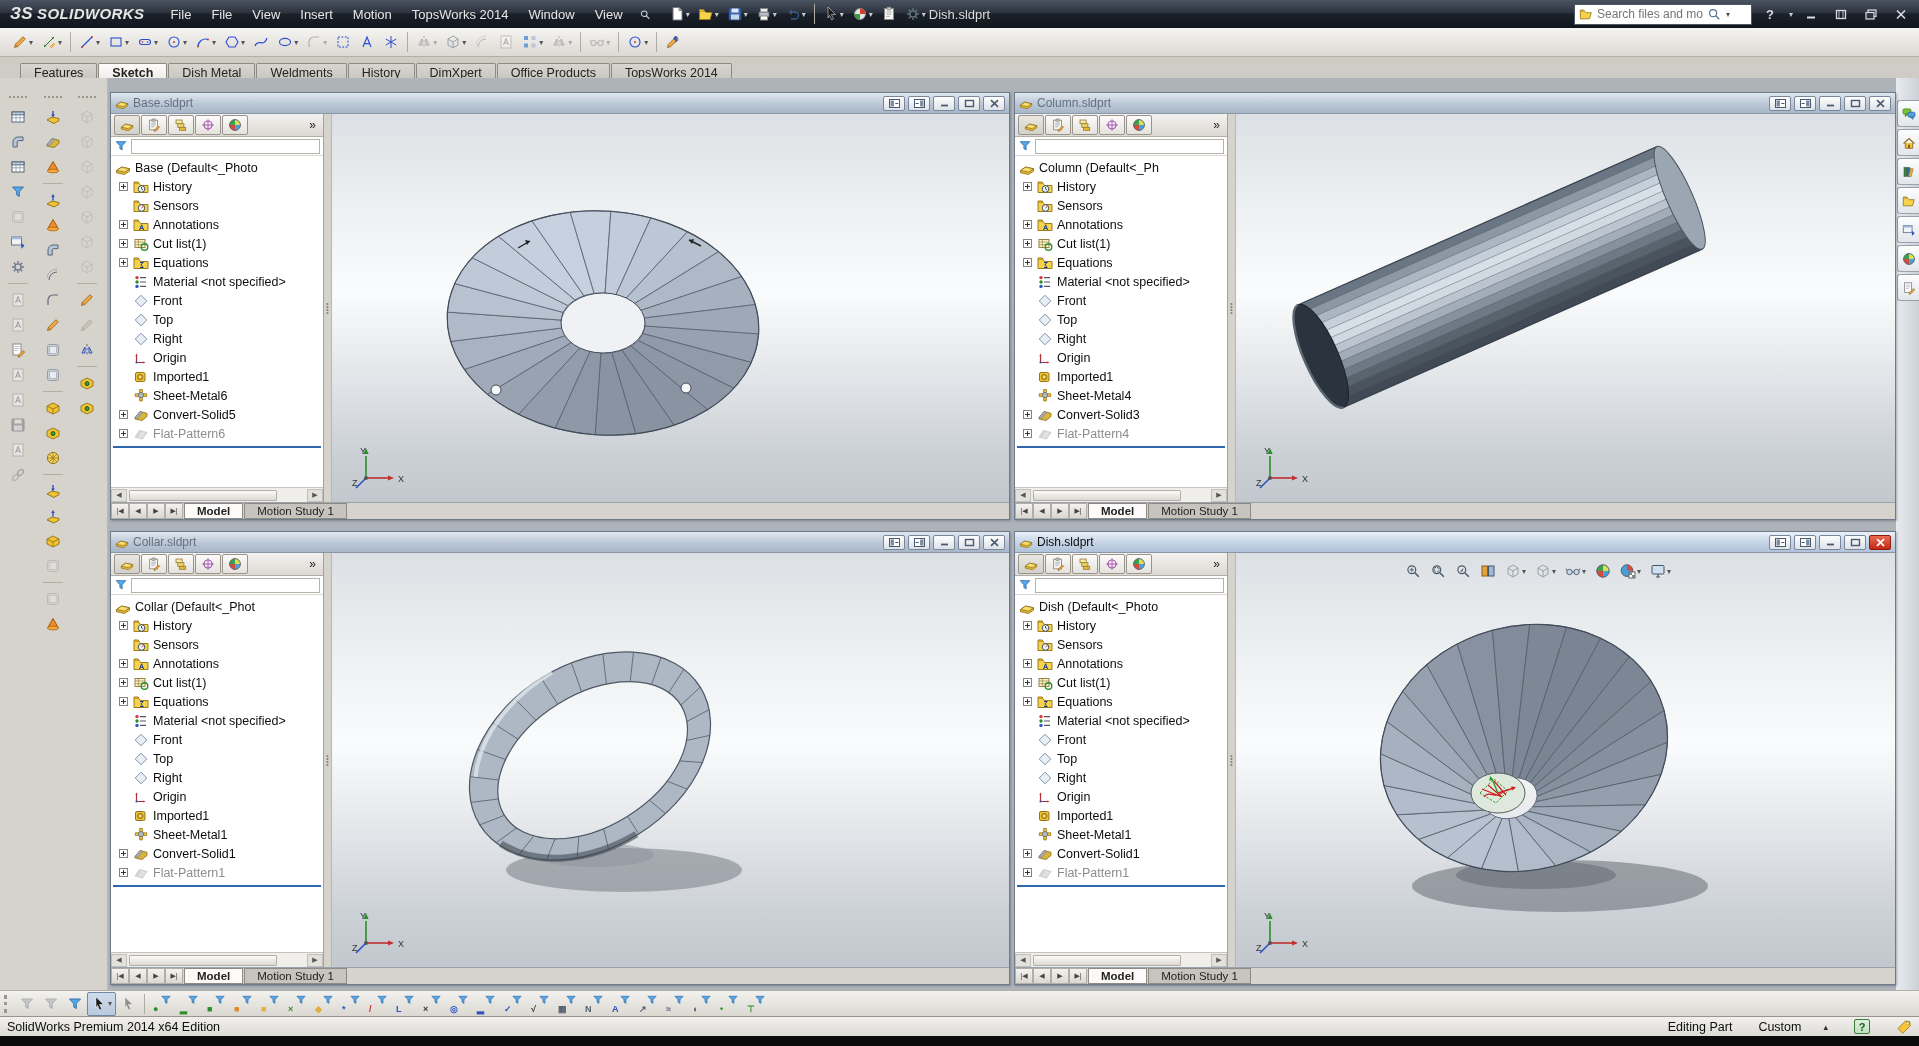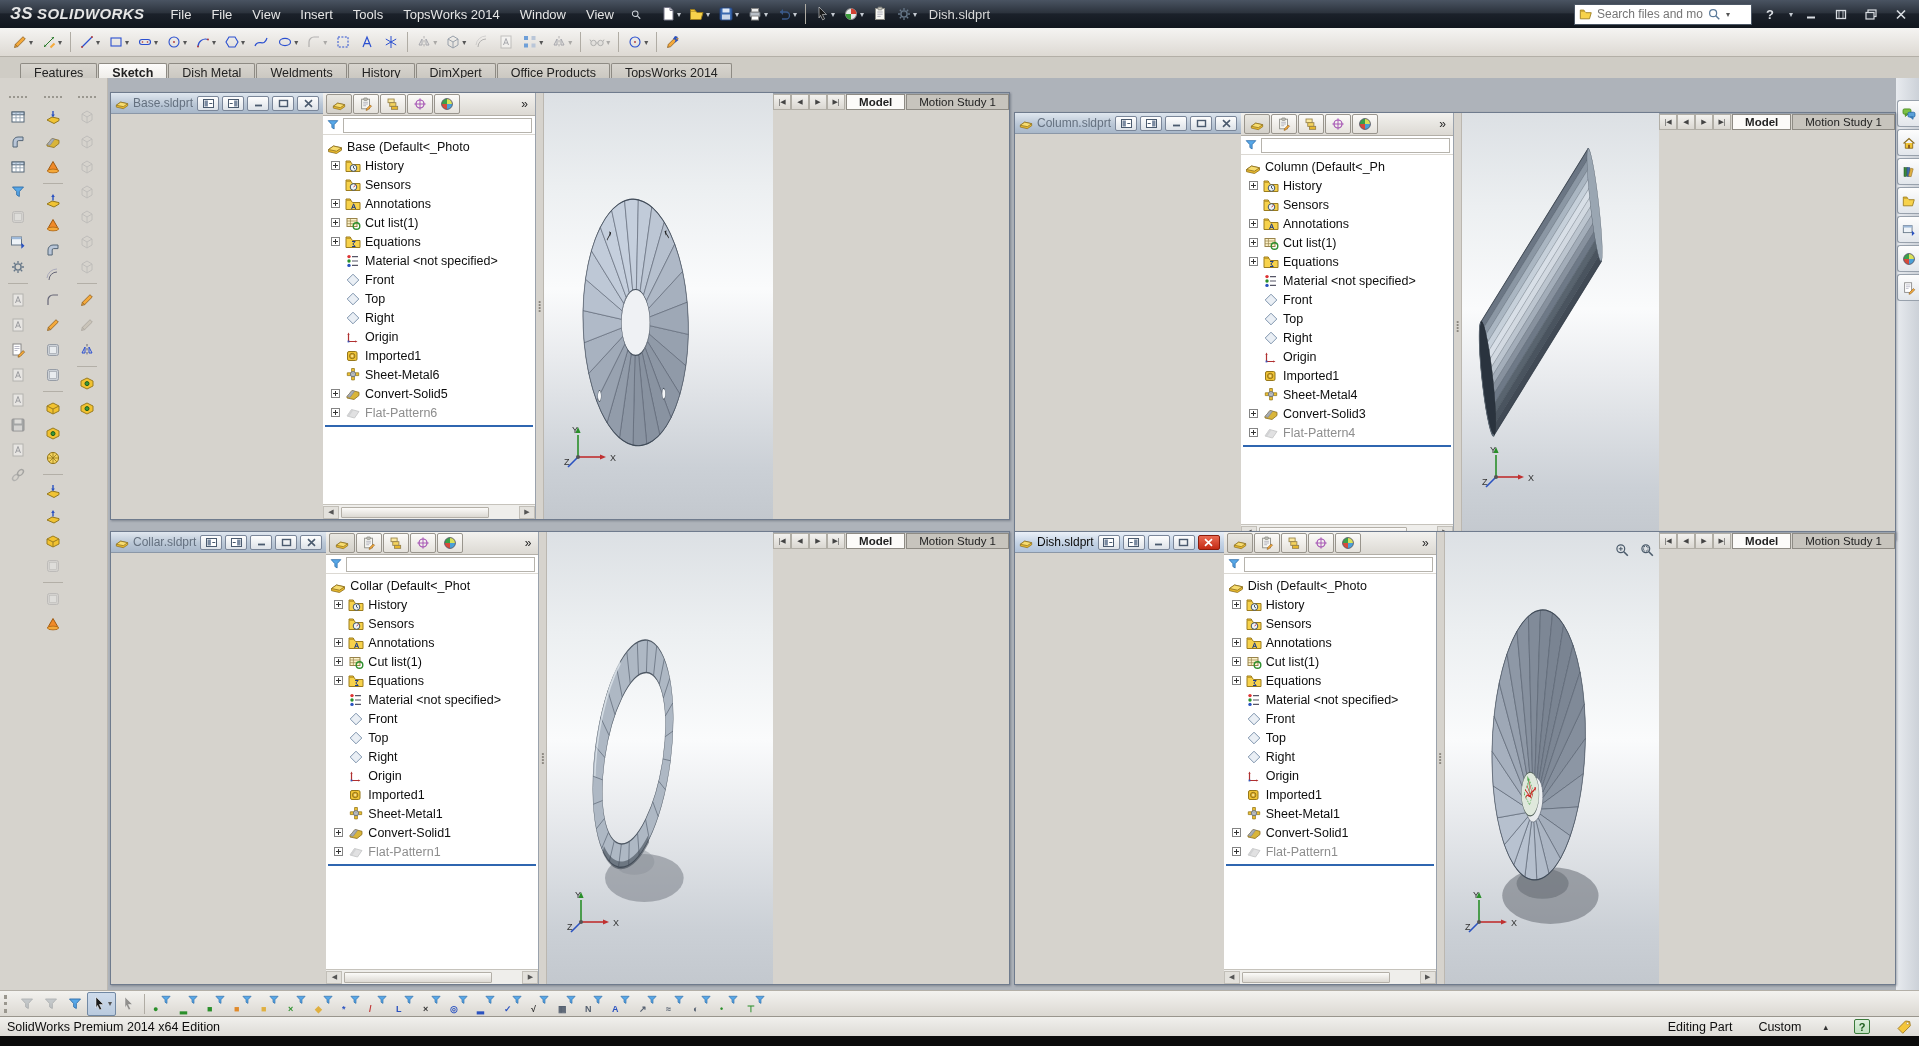--- a/index.html
+++ b/index.html
@@ -37,21 +37,21 @@
 
 #main{position:absolute;top:78px;left:0;right:0;height:912px;background:#aeb3ba;overflow:hidden}
 #leftbar{position:absolute;left:0;top:0;bottom:0;width:108px;background:#d6d3cd;border-right:1px solid #bcb8b1}
 .vtb{position:absolute;display:flex;flex-direction:column;align-items:center;gap:1px;width:32px;padding-top:6px}
 .vtb:before{content:"";width:18px;height:3px;border-top:2px dotted #9a978f;margin-bottom:3px}
 .hsep{width:20px;height:1px;background:#b3afa7;margin:3px 0}
 
 #taskstrip{position:absolute;right:0;top:0;bottom:0;width:23px;background:linear-gradient(90deg,#e8ebef,#ccd1d8)}
 .tp{width:22px;height:27px;border:1px solid #98a1ac;border-right:none;background:linear-gradient(#fdfdfd,#e2e6eb);display:flex;align-items:center;justify-content:center;margin:2px 0 2px 1px;border-radius:3px 0 0 3px}
 
-.docwin{position:absolute;border:1px solid #6f7b8d;background:#d6d3cd;display:flex;box-shadow:1px 1px 2px rgba(40,50,65,.35)}
+.docwin{position:absolute;border:1px solid #6f7b8d;background:#d6d3cd;display:flex;flex-direction:column;box-shadow:1px 1px 2px rgba(40,50,65,.35)}
 .dw-title{height:21px;background:linear-gradient(#e0e7ef,#bac7d6 55%,#a8b7c9);display:flex;align-items:center;padding:0 4px;gap:4px;border-bottom:1px solid #8b97a7;flex:none}
 .docwin.act .dw-title{background:linear-gradient(#eaf0f8,#c4d3e5 55%,#b1c3da)}
 .dw-name{font-size:12px;color:#64707f}
 .docwin.act .dw-name{color:#0d0d0d}
 .dw-btns{margin-left:auto;display:flex;gap:3px}
 .wbtn{width:22px;height:15px;border:1px solid #7a8699;background:linear-gradient(#fefefe,#dde2e8);display:flex;align-items:center;justify-content:center;border-radius:2px}
 .wbtn svg{width:11px;height:9px}
 .wbtn.redx{background:linear-gradient(#ea6a52,#c42a14);border-color:#8a1c0c}
 .dw-body{flex:1;display:flex;min-height:0}
 .dw-panel{width:213px;background:#fff;border-right:1px solid #9aa2ac;display:flex;flex-direction:column;flex:none}
@@ -100,21 +100,21 @@
 </head>
 <body>
 
 <div id="titlebar">
   <div class="logo"><span class="mk">ЗS</span><span>SOLIDWORKS</span></div>
   <div id="menubar">
       <span>File</span>
       <span>File</span>
       <span>View</span>
       <span>Insert</span>
-      <span>Tools</span>
+      <span>Motion</span>
       <span>TopsWorks 2014</span>
       <span>Window</span>
       <span>View</span>
     </div>
   <span class="appbtn">
       <svg viewBox="0 0 14 14">
         <circle cx="6" cy="6" r="3.6" fill="none" stroke="#c9ced5" stroke-width="1.3"></circle>
         <path d="M9 9l3.4 3.4" stroke="#c9ced5" stroke-width="1.5"></path>
       </svg>
     </span>
@@ -1200,21 +1200,21 @@
         </div>
         <div class="dw-tabs">
           <span class="navbtn">|◀</span>
           <span class="navbtn">◀</span>
           <span class="navbtn">▶</span>
           <span class="navbtn">▶|</span>
           <span class="mtab act">Model</span>
           <span class="mtab">Motion Study 1</span>
         </div>
       </div>
-      <div class="docwin" style="left: 1014px; top: 14px; width: 882px; height: 428px; z-index: 2; margin-top: 20px;">
+      <div class="docwin" style="left: 1014px; top: 14px; width: 882px; height: 428px; z-index: 2;">
         <div class="dw-title">
           <span class="ic ic14">
             <svg viewBox="0 0 16 16">
               <path d="M1.5 10.5l5-3.5 8 1.8v2.4l-5 3.3-8-1.8z" fill="#e9b92c" stroke="#8a6d1f" stroke-width=".8"></path>
               <path d="M1.5 10.5l5-3.5 8 1.8-5 3.4z" fill="#f7dc6f" stroke="#8a6d1f" stroke-width=".8"></path>
             </svg>
           </span>
           <span class="dw-name">Column.sldprt</span>
           <span class="dw-btns">
             <span class="wbtn">

